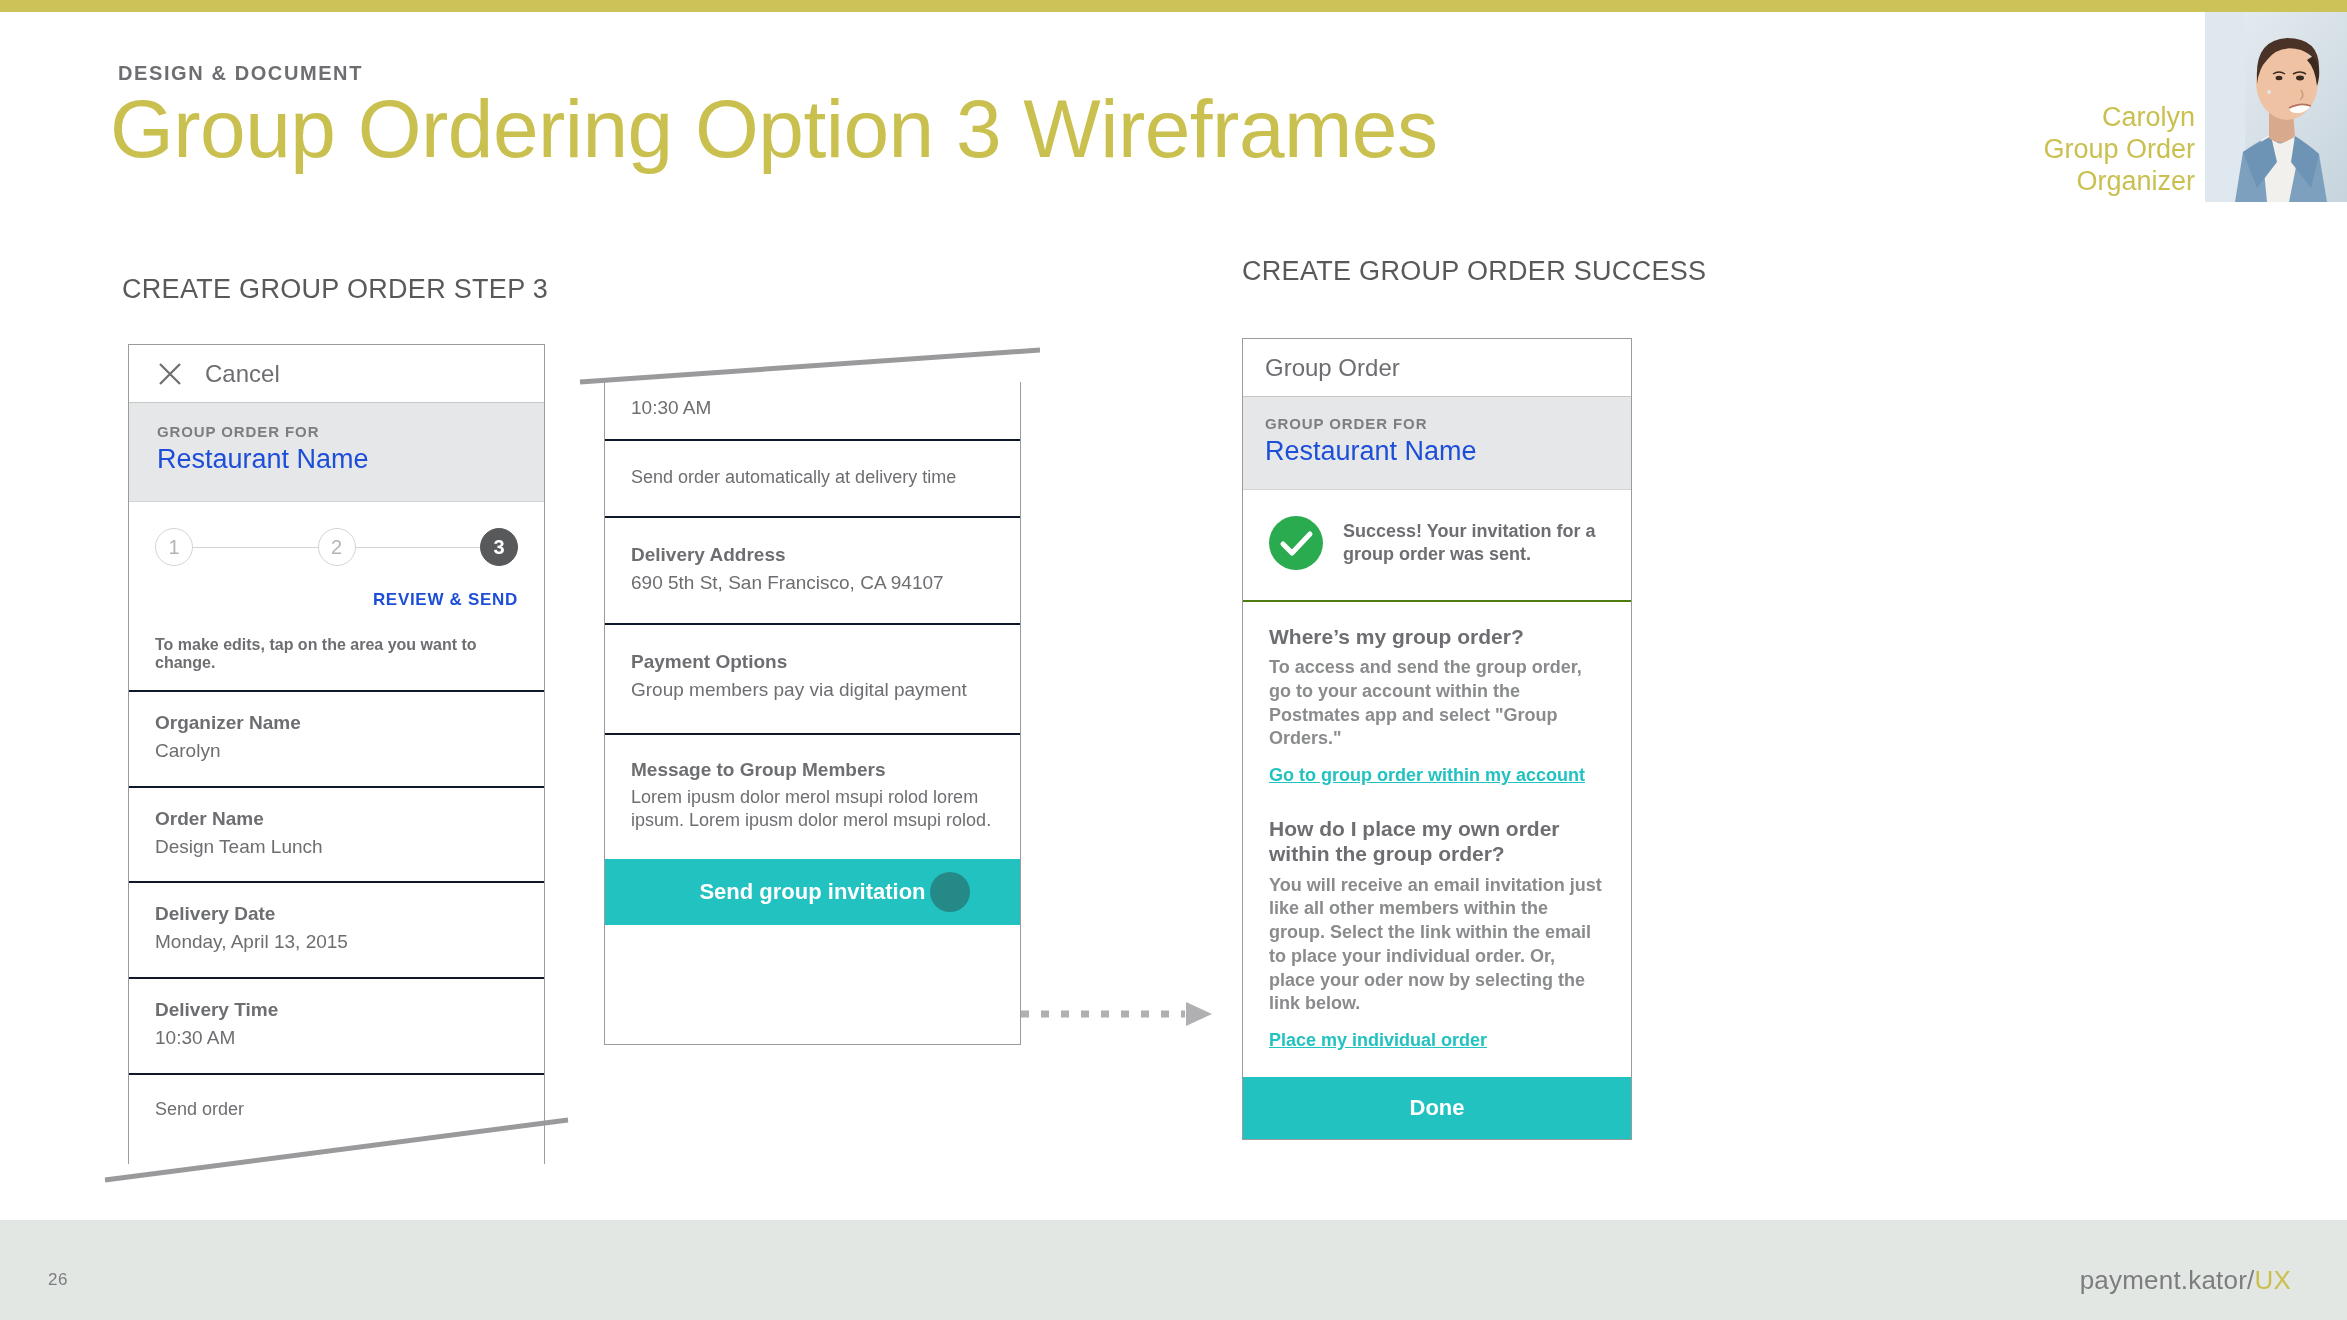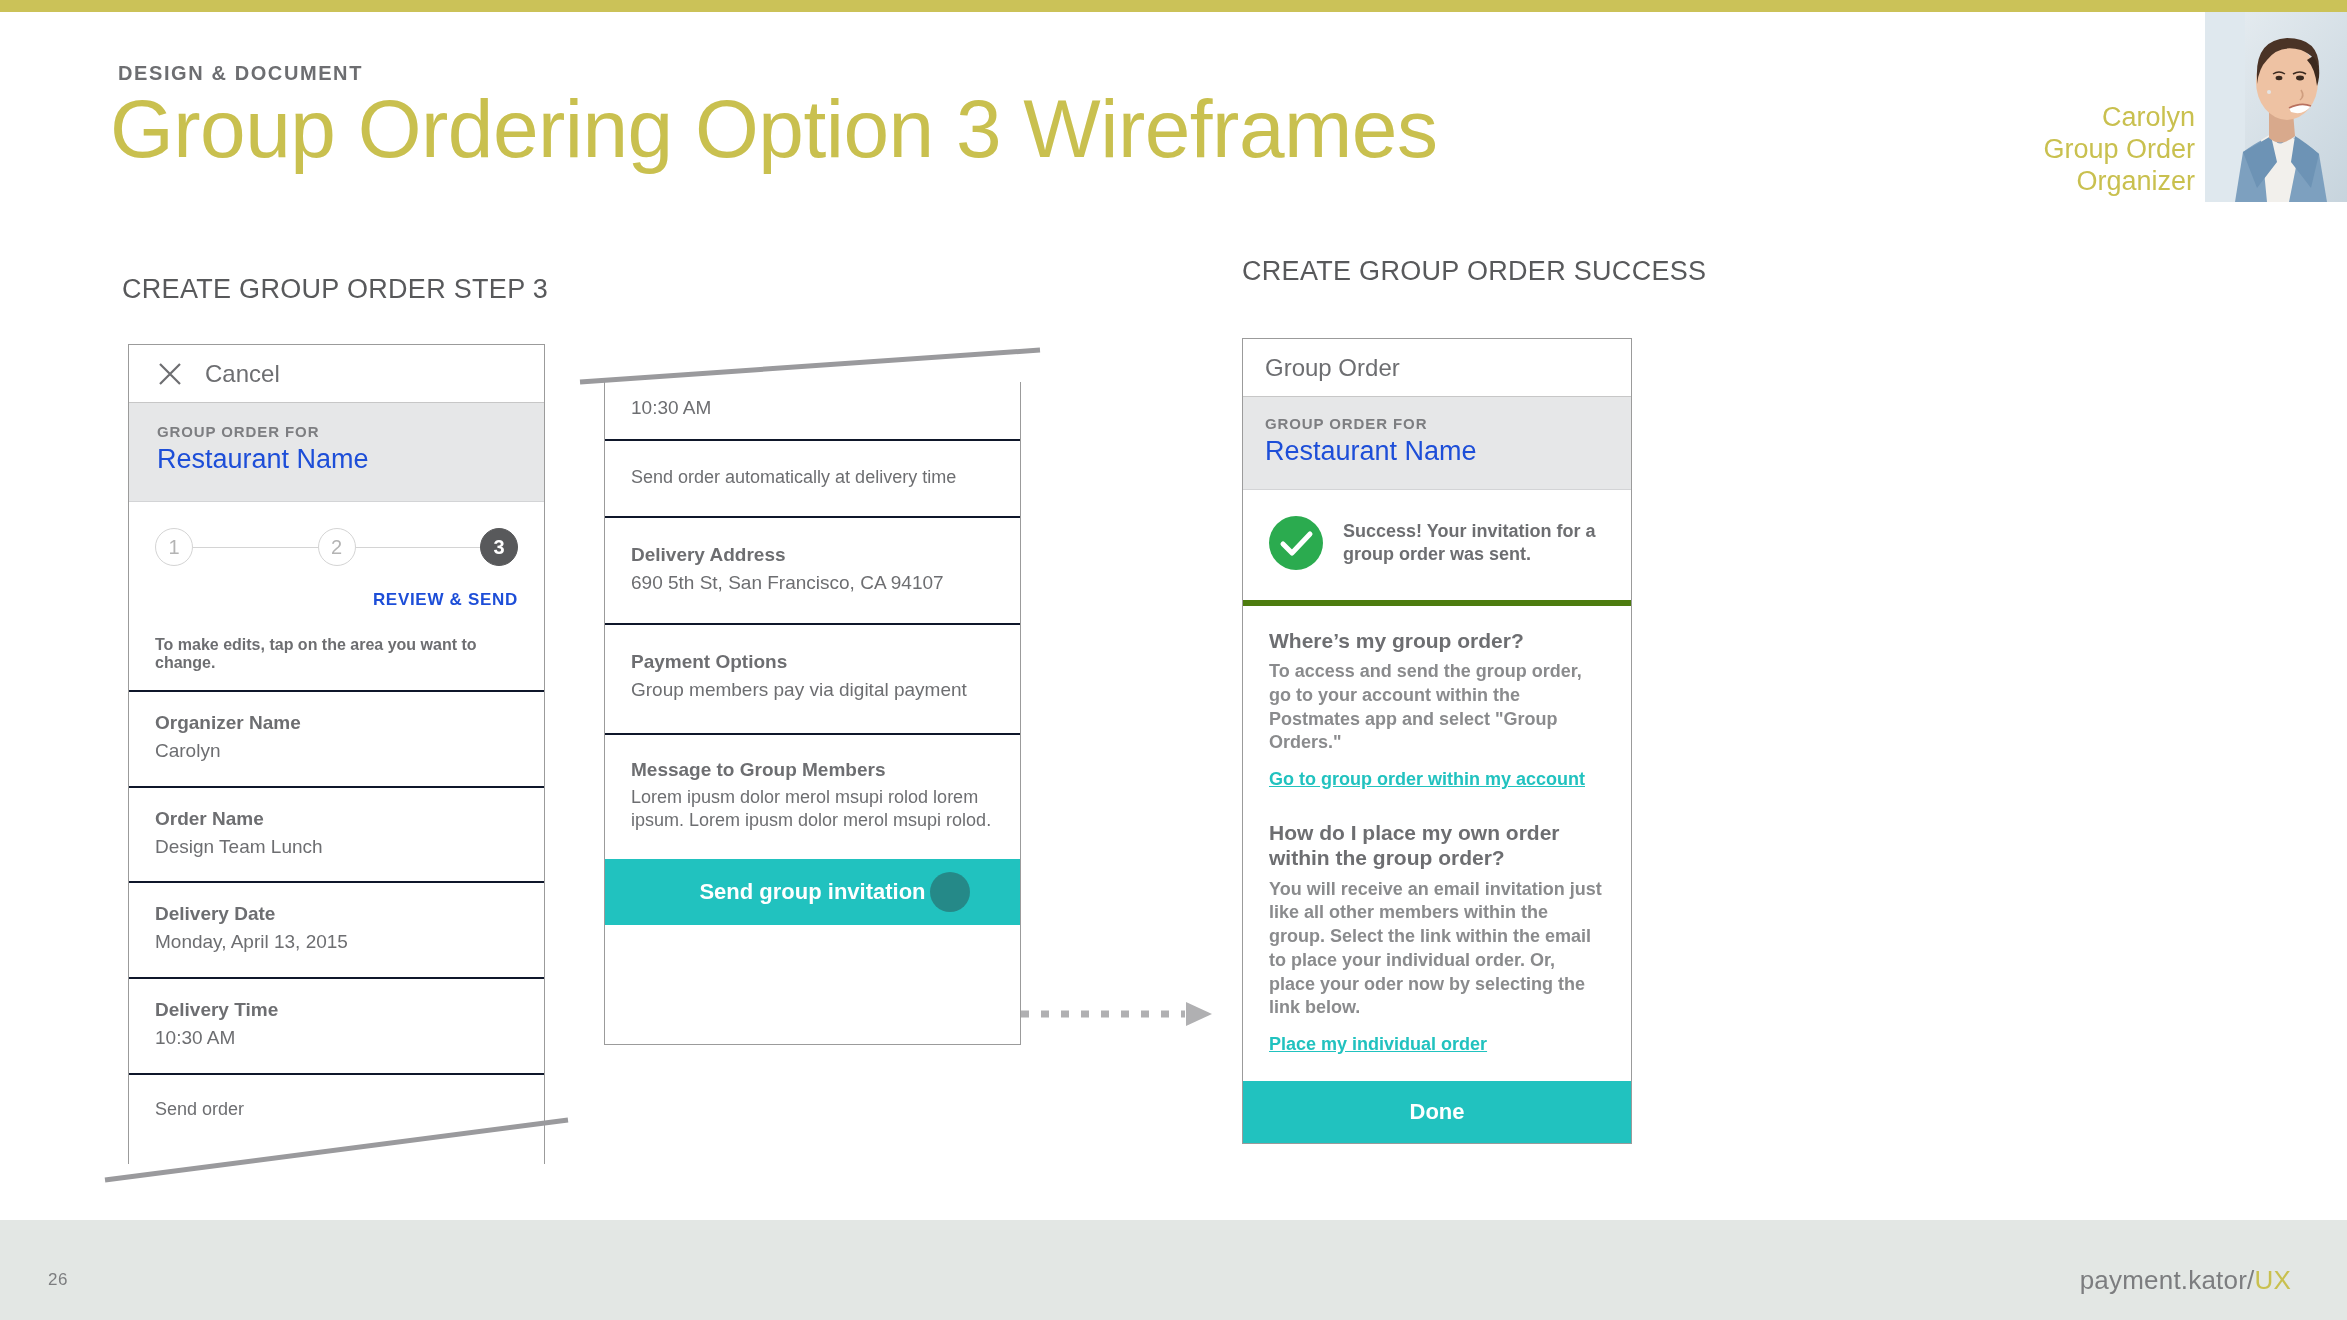--- a/index.html
+++ b/index.html
@@ -232,21 +232,21 @@
     border-radius: 50%;
     background: rgba(40,110,110,0.68);
   }
 
   
   .success-block {
     display: flex;
     align-items: center;
     gap: 20px;
     padding: 26px 26px 30px 26px;
-    border-bottom: 6px solid #4d7c0f;
+    border-bottom: 2px solid #4d7c0f;
   }
   .check-circle { width: 54px; height: 54px; flex: none; }
   .success-text {
     font-size: 18px;
     font-weight: bold;
     color: #6d6e71;
     line-height: 1.28;
   }
   .faq {
     padding: 22px 26px 26px 26px;

